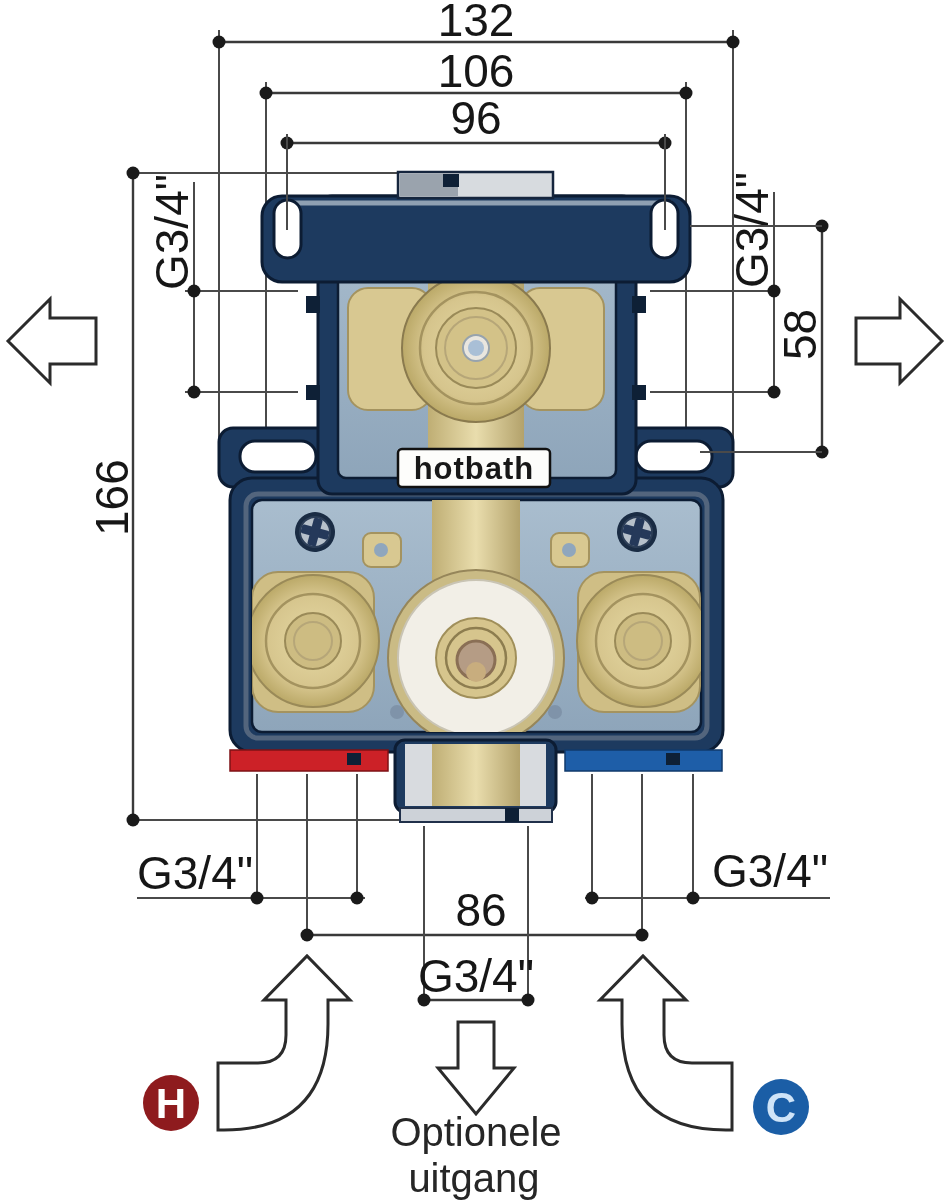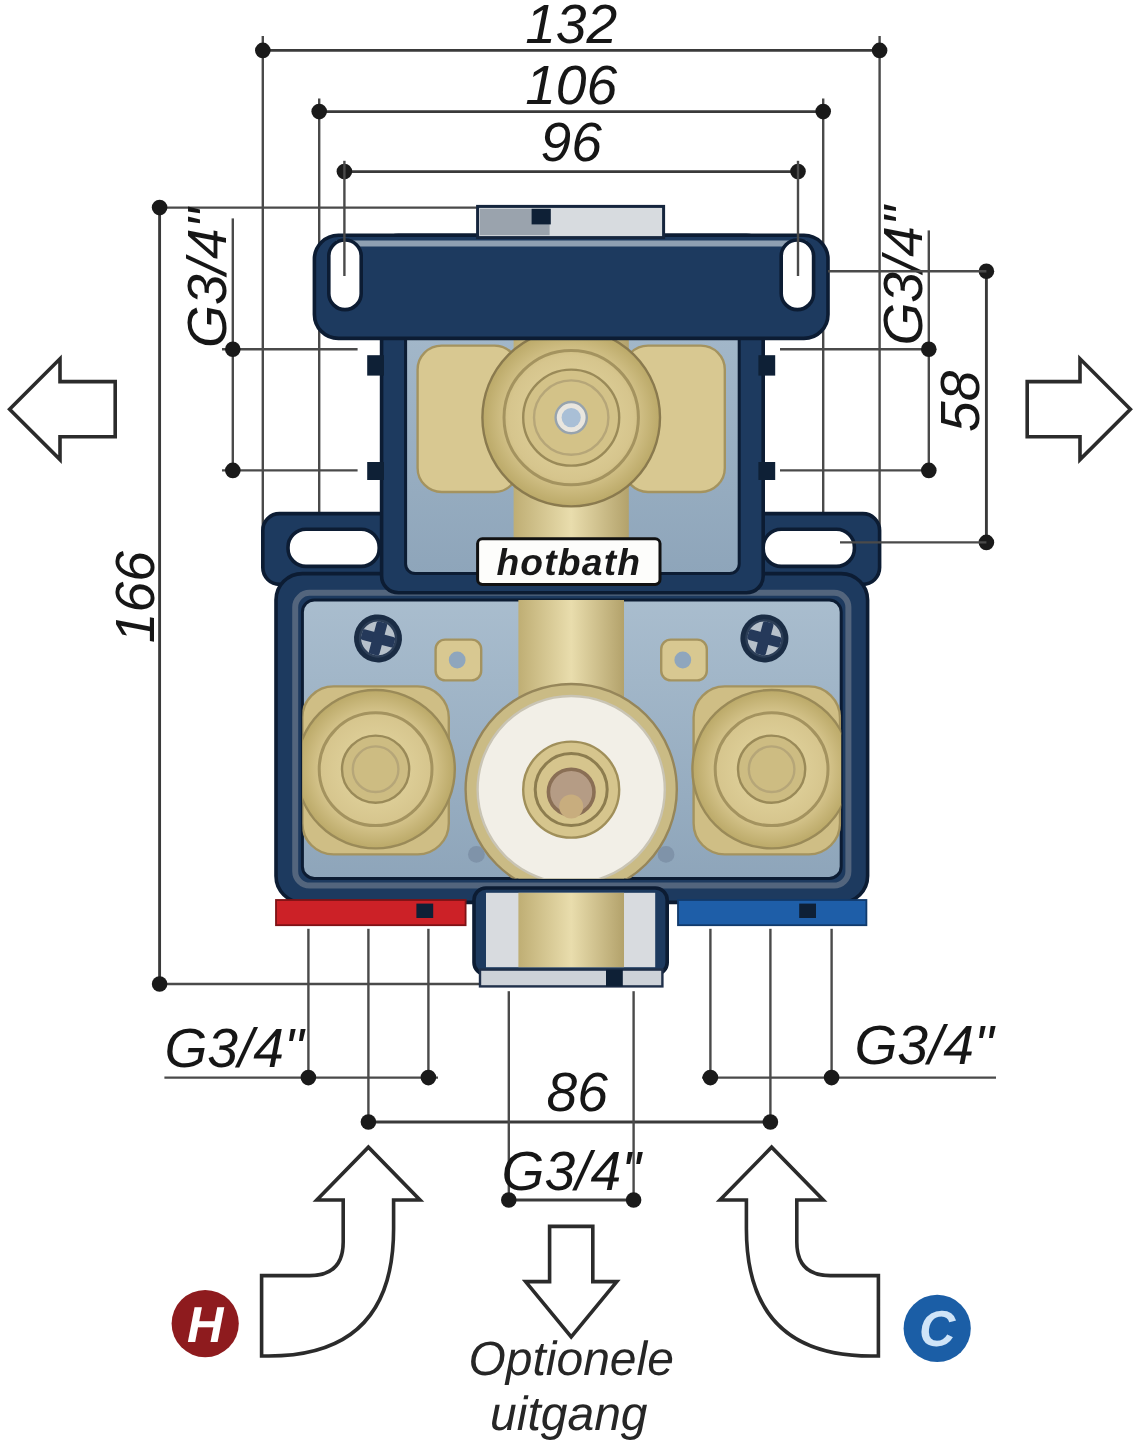--- a/index.html
+++ b/index.html
@@ -1,16 +1,16 @@
 <!DOCTYPE html>
 <html><head>
 <meta charset="utf-8">
 <style>
   html,body{margin:0;padding:0;background:#ffffff;}
-  .page{width:950px;height:1200px;position:relative;background:#fff;overflow:hidden;font-style:italic;}
+  .page{width:950px;height:1200px;position:relative;background:#fff;overflow:hidden;}
   svg{display:block;}
   .dim{stroke:#3a3a3a;stroke-width:2.4;fill:none;}
   .dimthin{stroke:#4a4a4a;stroke-width:2;fill:none;}
   .dot{fill:#1a1a1a;stroke:none;}
   .dt{font-family:"Liberation Sans",sans-serif;font-size:46px;fill:#161616;}
   .st{font-family:"Liberation Sans",sans-serif;font-size:40px;fill:#262626;}
   .badge-t{font-family:"Liberation Sans",sans-serif;font-size:42px;font-weight:bold;}
   .logo-t{font-family:"Liberation Sans",sans-serif;font-size:31px;font-weight:bold;fill:#181818;letter-spacing:1px;}
   .navy{fill:#1d3a5f;stroke:#0c1c33;stroke-width:3;}
   .slot{fill:#ffffff;stroke:#0c1c33;stroke-width:3;}

